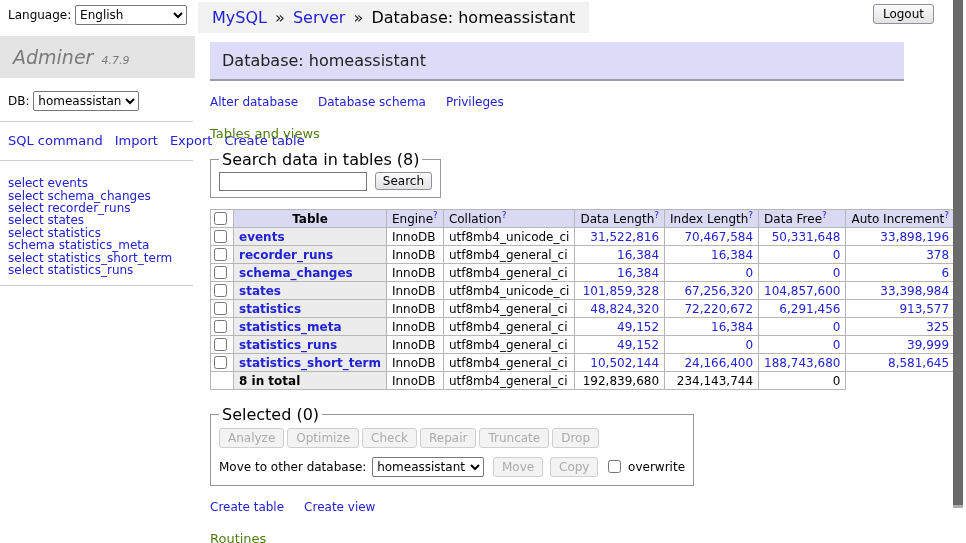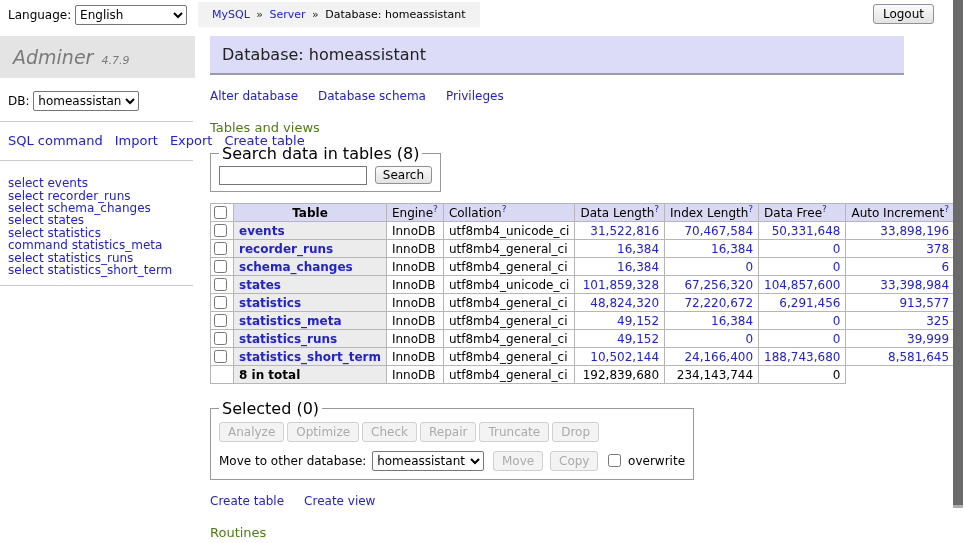--- a/index.html
+++ b/index.html
@@ -34,21 +34,21 @@
   .sidebar hr{border:none;border-top:1px solid #ccc;margin:9px 2px 9px 0;}
   .actions{margin:0;padding-left:8px;width:180px;line-height:1.55;font-size:13px;}
   .actions a{margin-right:12px;white-space:nowrap;}
   .table-links{padding-left:8px;margin-top:16px;}
   .table-links a{display:block;font-size:12px;line-height:12.4px;white-space:nowrap;}
 
   
   .content{margin-left:198px;width:758px;position:relative;}
   .breadcrumb{
     display:inline-block;background:#f2f2f2;padding:6px 14px;margin:2px 0 0;
-    font-size:11px;
+    font-size:16px;
   }
   .breadcrumb .sep{color:#222;margin:0 3px;}
   .logout{position:absolute;top:4px;right:32px;padding:2px 9px;}
   .page-title{
     background:#dcdcf8;border-bottom:2px solid #9a9aa8;font-size:16px;
     font-weight:normal;color:#222;margin:9px 52px 0 12px;padding:9px 12px;
   }
   .links{margin:14px 0 0 12px;}
   .links a{margin-right:20px;}
   h3{font-size:13px;font-weight:normal;margin:17px 0 0 12px;color:#4d7c0f;}
@@ -104,27 +104,27 @@
     <span>DB:</span>
     <select>
       <option>homeassistant</option>
     </select>
   </p>
   <hr>
   <p class="actions" id="sidebar-actions"><a href="#">SQL command</a><a href="#">Import</a><a href="#">Export</a><a href="#">Create table</a></p>
   <hr>
   <div class="table-links" id="table-links">
       <a href="#">select events</a>
+      <a href="#">select schema_changes</a>
       <a href="#">select recorder_runs</a>
-      <a href="#">select schema_changes</a>
       <a href="#">select states</a>
       <a href="#">select statistics</a>
-      <a href="#">command statistics_meta</a>
+      <a href="#">schema statistics_meta</a>
+      <a href="#">select statistics_short_term</a>
       <a href="#">select statistics_runs</a>
-      <a href="#">select statistics_short_term</a>
     </div>
   <hr>
 </div>
 
 <div class="content">
   <div class="breadcrumb">
     <a href="#">MySQL</a>
     <span class="sep">»</span>
     <a href="#">Server</a>
     <span class="sep">»</span>

